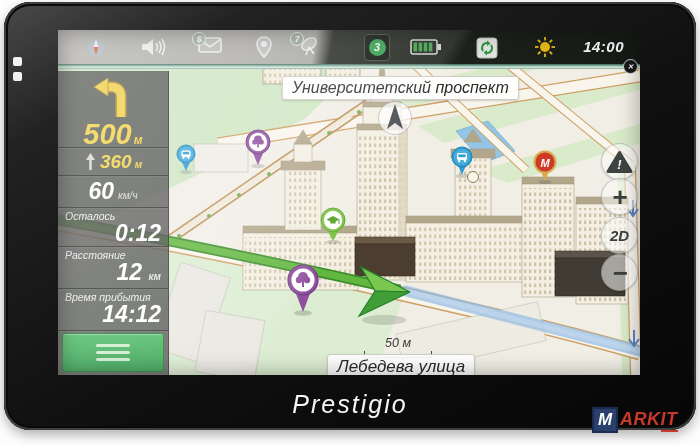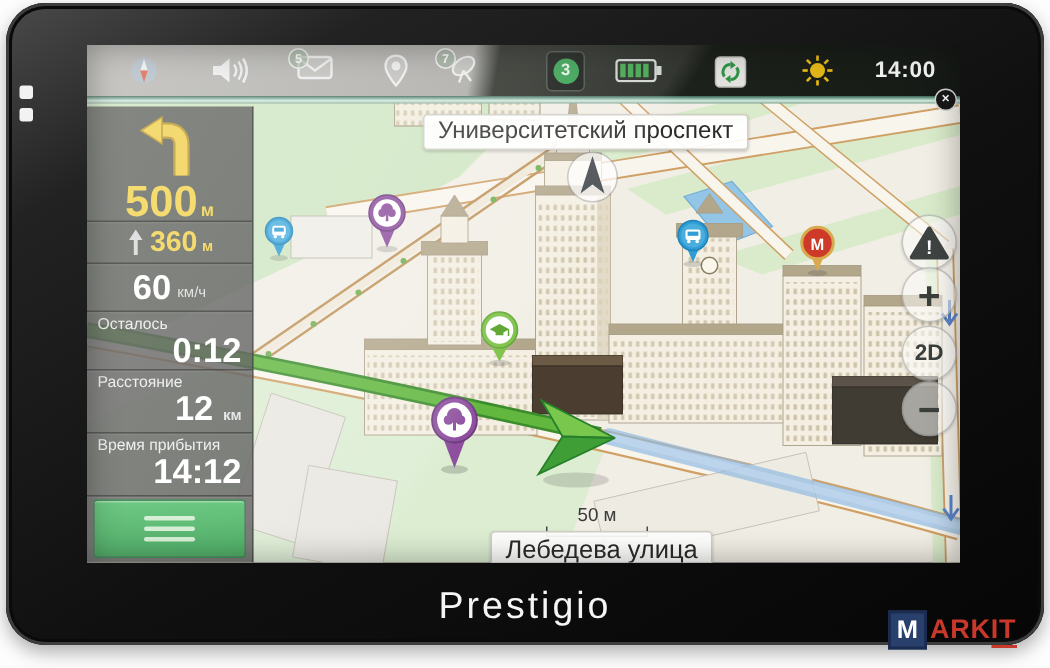--- a/index.html
+++ b/index.html
@@ -1,17 +1,17 @@
 <!DOCTYPE html>
 <html><head>
 <meta charset="utf-8">
 <style>
   html,body{margin:0;padding:0;background:#fdfdfd;width:700px;height:445px;overflow:hidden;
     font-family:"Liberation Sans", sans-serif;}
-  .stage{position:relative;width:700px;height:445px;}
+  .stage{position:relative;width:700px;height:445px;font-style:italic;}
 
   
   .device{position:absolute;left:4px;top:2px;width:692px;height:428px;border-radius:26px;
     background:linear-gradient(150deg,#4a4a4a 0%,#222 18%,#101010 55%,#060606 100%);
     box-shadow:inset 0 0 0 2px #3d3d3d, inset 0 0 0 4px #0a0a0a, 0 5px 12px rgba(0,0,0,.30);}
   .spk{position:absolute;left:9px;width:9px;height:9px;border-radius:2px;background:#f2f2f2;}
   .spk.s1{top:55px}.spk.s2{top:70px}
   .brand{position:absolute;left:0;right:0;top:388px;text-align:center;color:#f5f5f5;
     font-size:25px;letter-spacing:2px;font-weight:400;}
 

